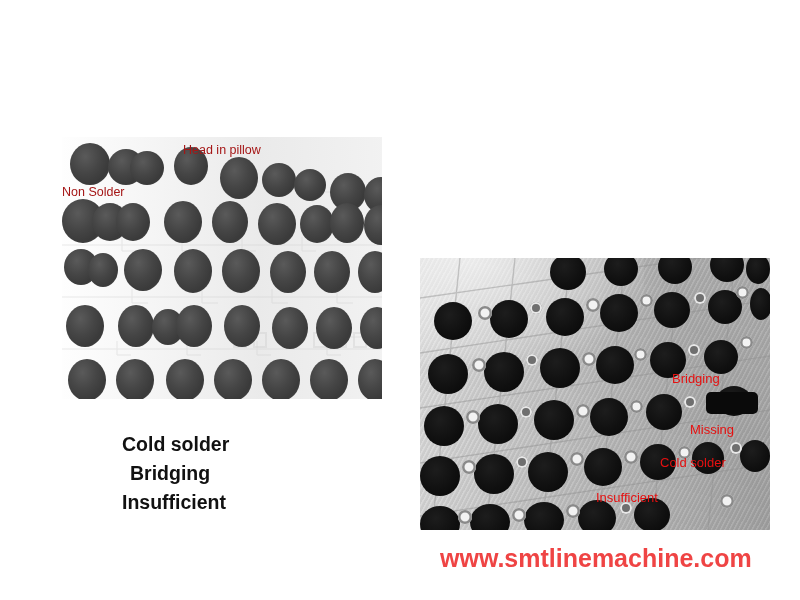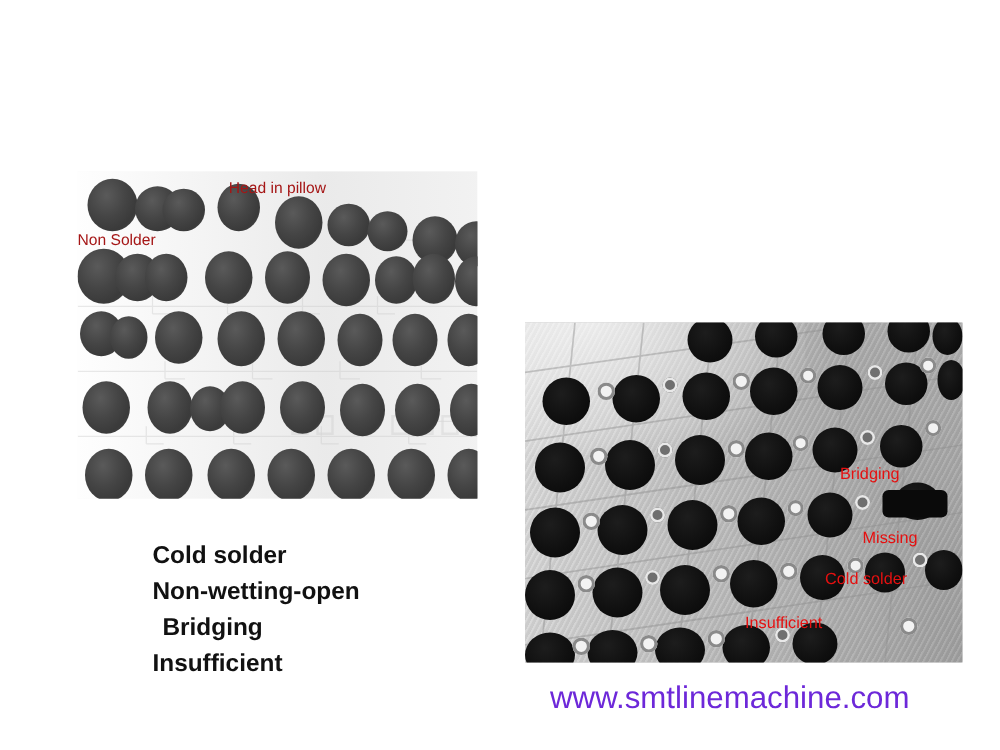--- a/index.html
+++ b/index.html
@@ -144,22 +144,22 @@
   }
   #defect-list div { white-space: nowrap; }
   #defect-list div.indent { padding-left: 8px; }
 
   
   #website {
     position: absolute;
     left: 440px;
     top: 544px;
     font-size: 25px;
-    font-weight: normal;
-    color: #6d28d9;
+    font-weight: bold;
+    color: #ef4444;
     white-space: nowrap;
   }
 </style>
 </head>
 <body>
 
 <div id="slide">
 
 
   <div id="xray-left" class="xray">
@@ -338,20 +338,19 @@
     <div class="via" style="left:300px;top:236px; width:14px;height:14px;"></div>
   </div>
 
   <div class="anno anno-bright" style="left:672px; top:372px;">Bridging</div>
   <div class="anno anno-bright" style="left:690px; top:413px;margin-top:10px;">Missing</div>
   <div class="anno anno-bright" style="left:660px; top:456px;">Cold solder</div>
   <div class="anno anno-bright" style="left:596px; top:491px;">Insufficient</div>
 
   <div id="defect-list">
     <div>Cold solder</div>
-    <div>Non-wetting-open</div>
     <div class="indent">Bridging</div>
     <div>Insufficient</div>
   </div>
 
   <div id="website">www.smtlinemachine.com</div>
 
 </div>
 
 </body></html>

